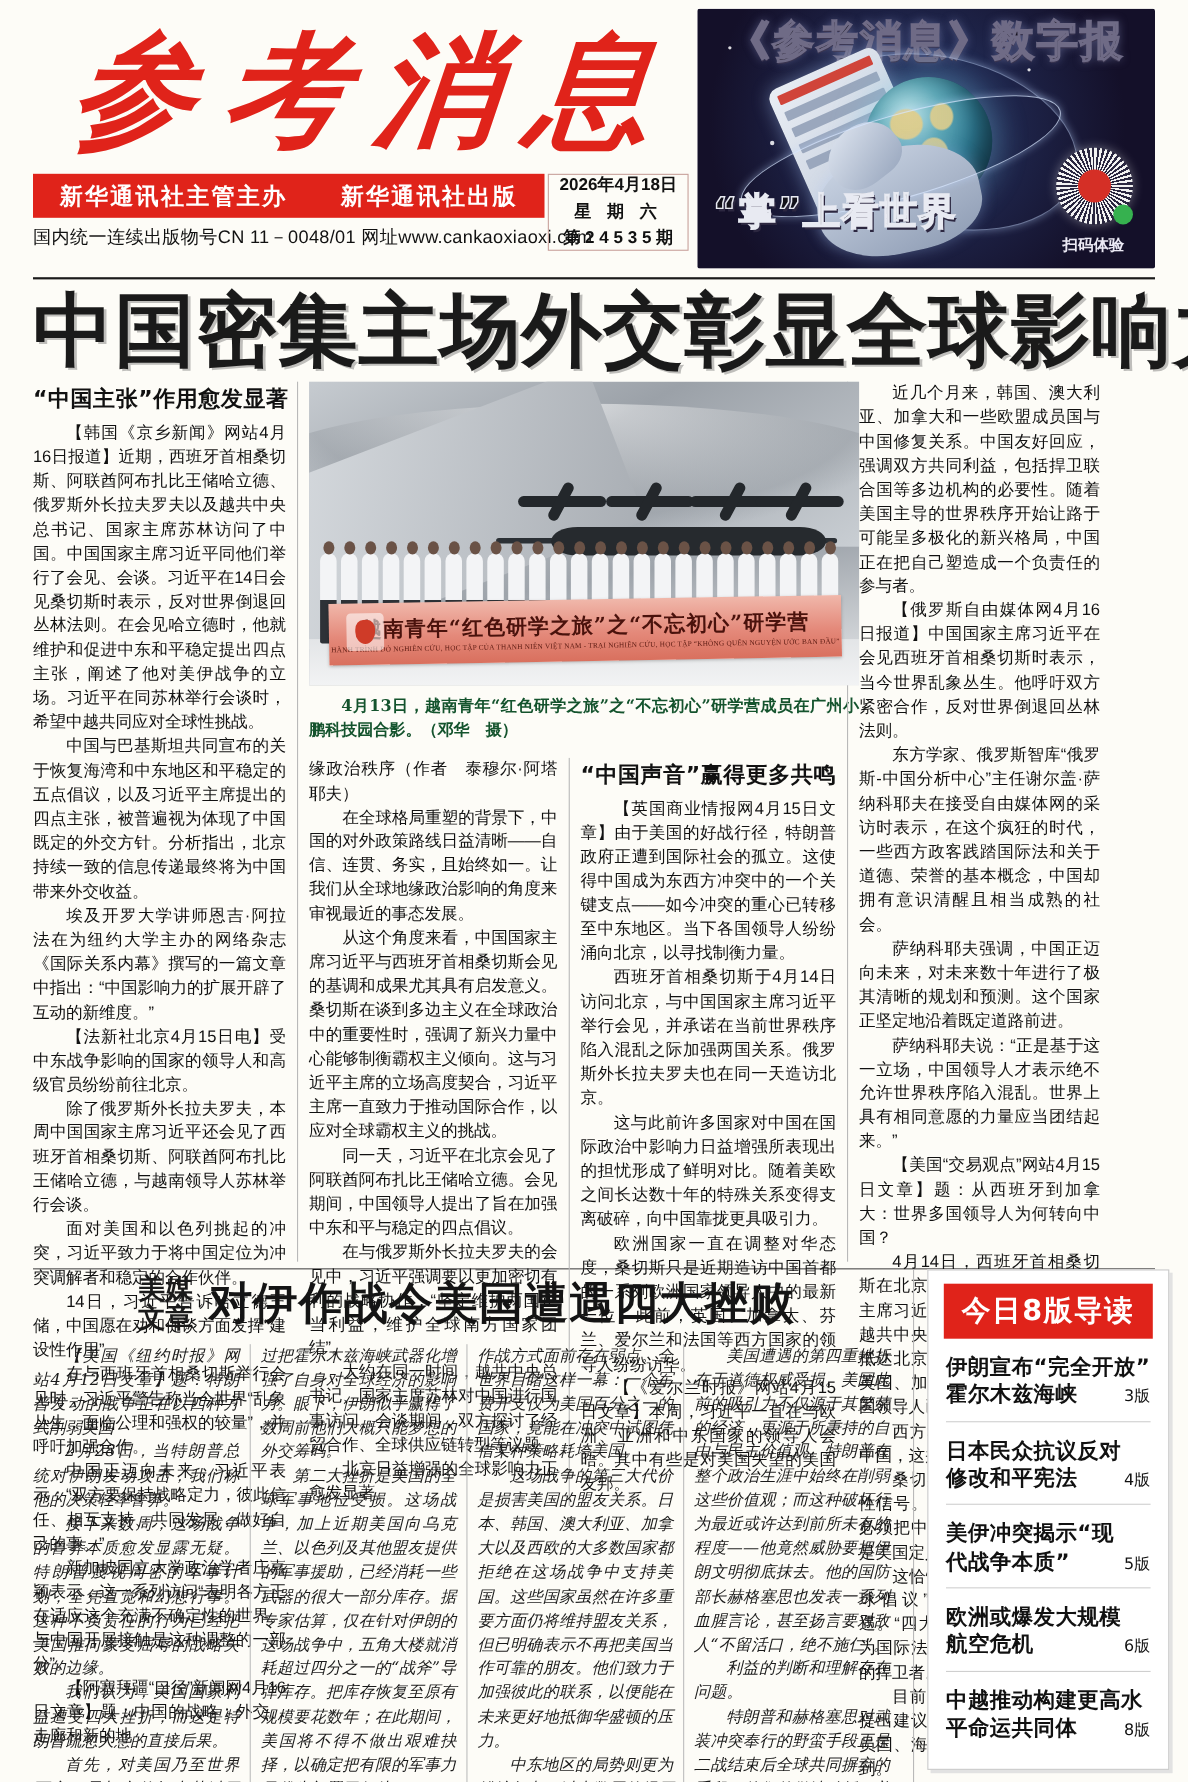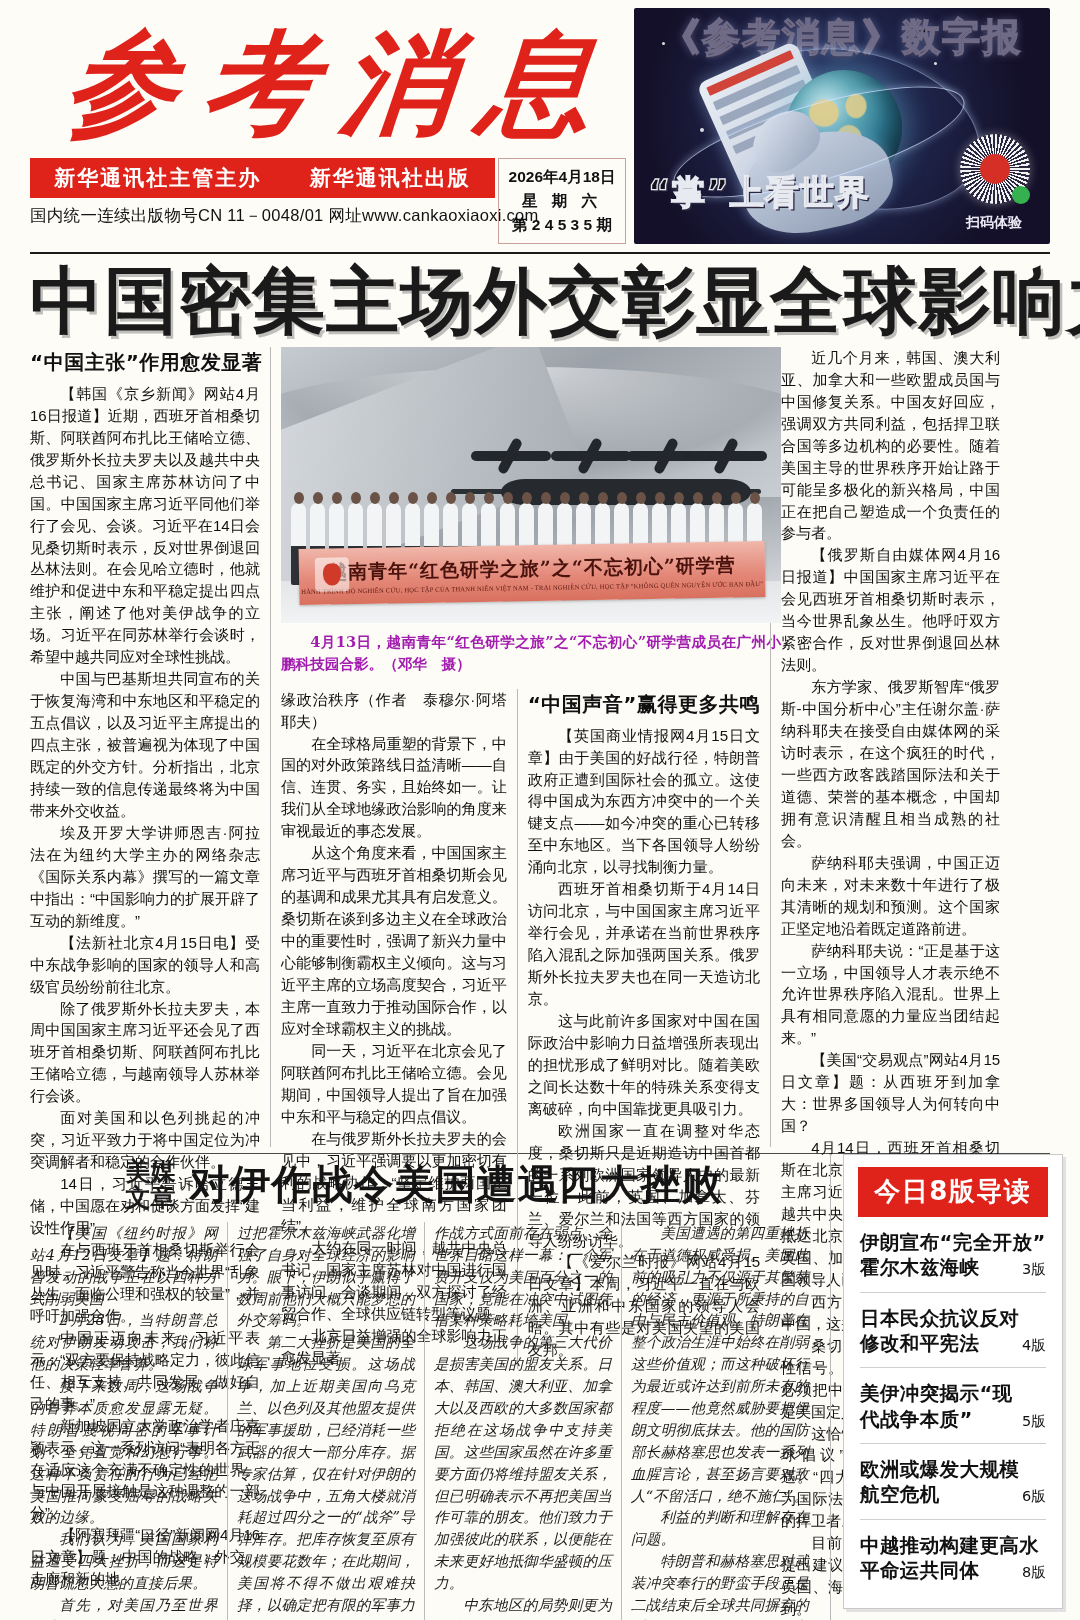--- a/index.html
+++ b/index.html
@@ -32,21 +32,21 @@
     height:40px;display:flex;align-items:center;justify-content:space-around;
     font-size:21px;font-weight:bold;letter-spacing:2px;
     width:465px;
     font-family:"DejaVu Sans","Liberation Sans",sans-serif;
   }
   .mh-sub{
     margin-top:7px;font-size:16.5px;letter-spacing:0.3px;white-space:nowrap;
     font-family:"Liberation Sans",sans-serif;
   }
   .mh-datebox{
-    position:absolute;left:468px;top:150px;width:128px;height:86px;
+    position:absolute;left:468px;top:150px;width:128px;height:70px;
     border:1.5px solid #c8a19b;box-sizing:border-box;
     display:flex;flex-direction:column;align-items:center;justify-content:center;
     font-size:15.5px;line-height:1.55;font-family:"Liberation Sans",sans-serif;
     font-weight:bold;
   }
   .mh-datebox div{white-space:nowrap;}
   .mh-datebox .dwk{letter-spacing:5px;}
 
   .mh-right{
     width:420px;height:236px;margin-left:6px;position:relative;overflow:hidden;
@@ -214,21 +214,21 @@
   }
   .ph-banner .t2{font-size:6.6px;color:#5d1b12;letter-spacing:.2px;white-space:nowrap;margin-top:2px;}
   .ph-banner .emb{position:absolute;left:16px;top:9px;width:34px;height:34px;border-radius:4px;background:rgba(255,255,255,.55);}
   .ph-banner .emb:after{content:"";position:absolute;left:8px;top:6px;width:18px;height:22px;background:#cf3b28;border-radius:40% 40% 50% 50%;}
 
   .photo-cap{
     width:500px;margin-top:8px;
     font-size:14.6px;line-height:1.5;text-indent:2em;text-align:justify;
     font-family:"DejaVu Serif","Liberation Serif",serif;
     font-weight:bold;
-    color:#a21caf;
+    color:#14532d;
   }
   .midsplit{display:flex;margin-top:14px;}
   .midsplit > div{width:240px;}
   .midsplit > div + div{border-left:1px solid #b9b9b9;padding-left:10px;}
   .midsplit > div{padding-right:10px;}
 
   
   .div-rule{border-top:1.5px solid #4a4a4a;margin:6px 0 0 0;}
 
   

